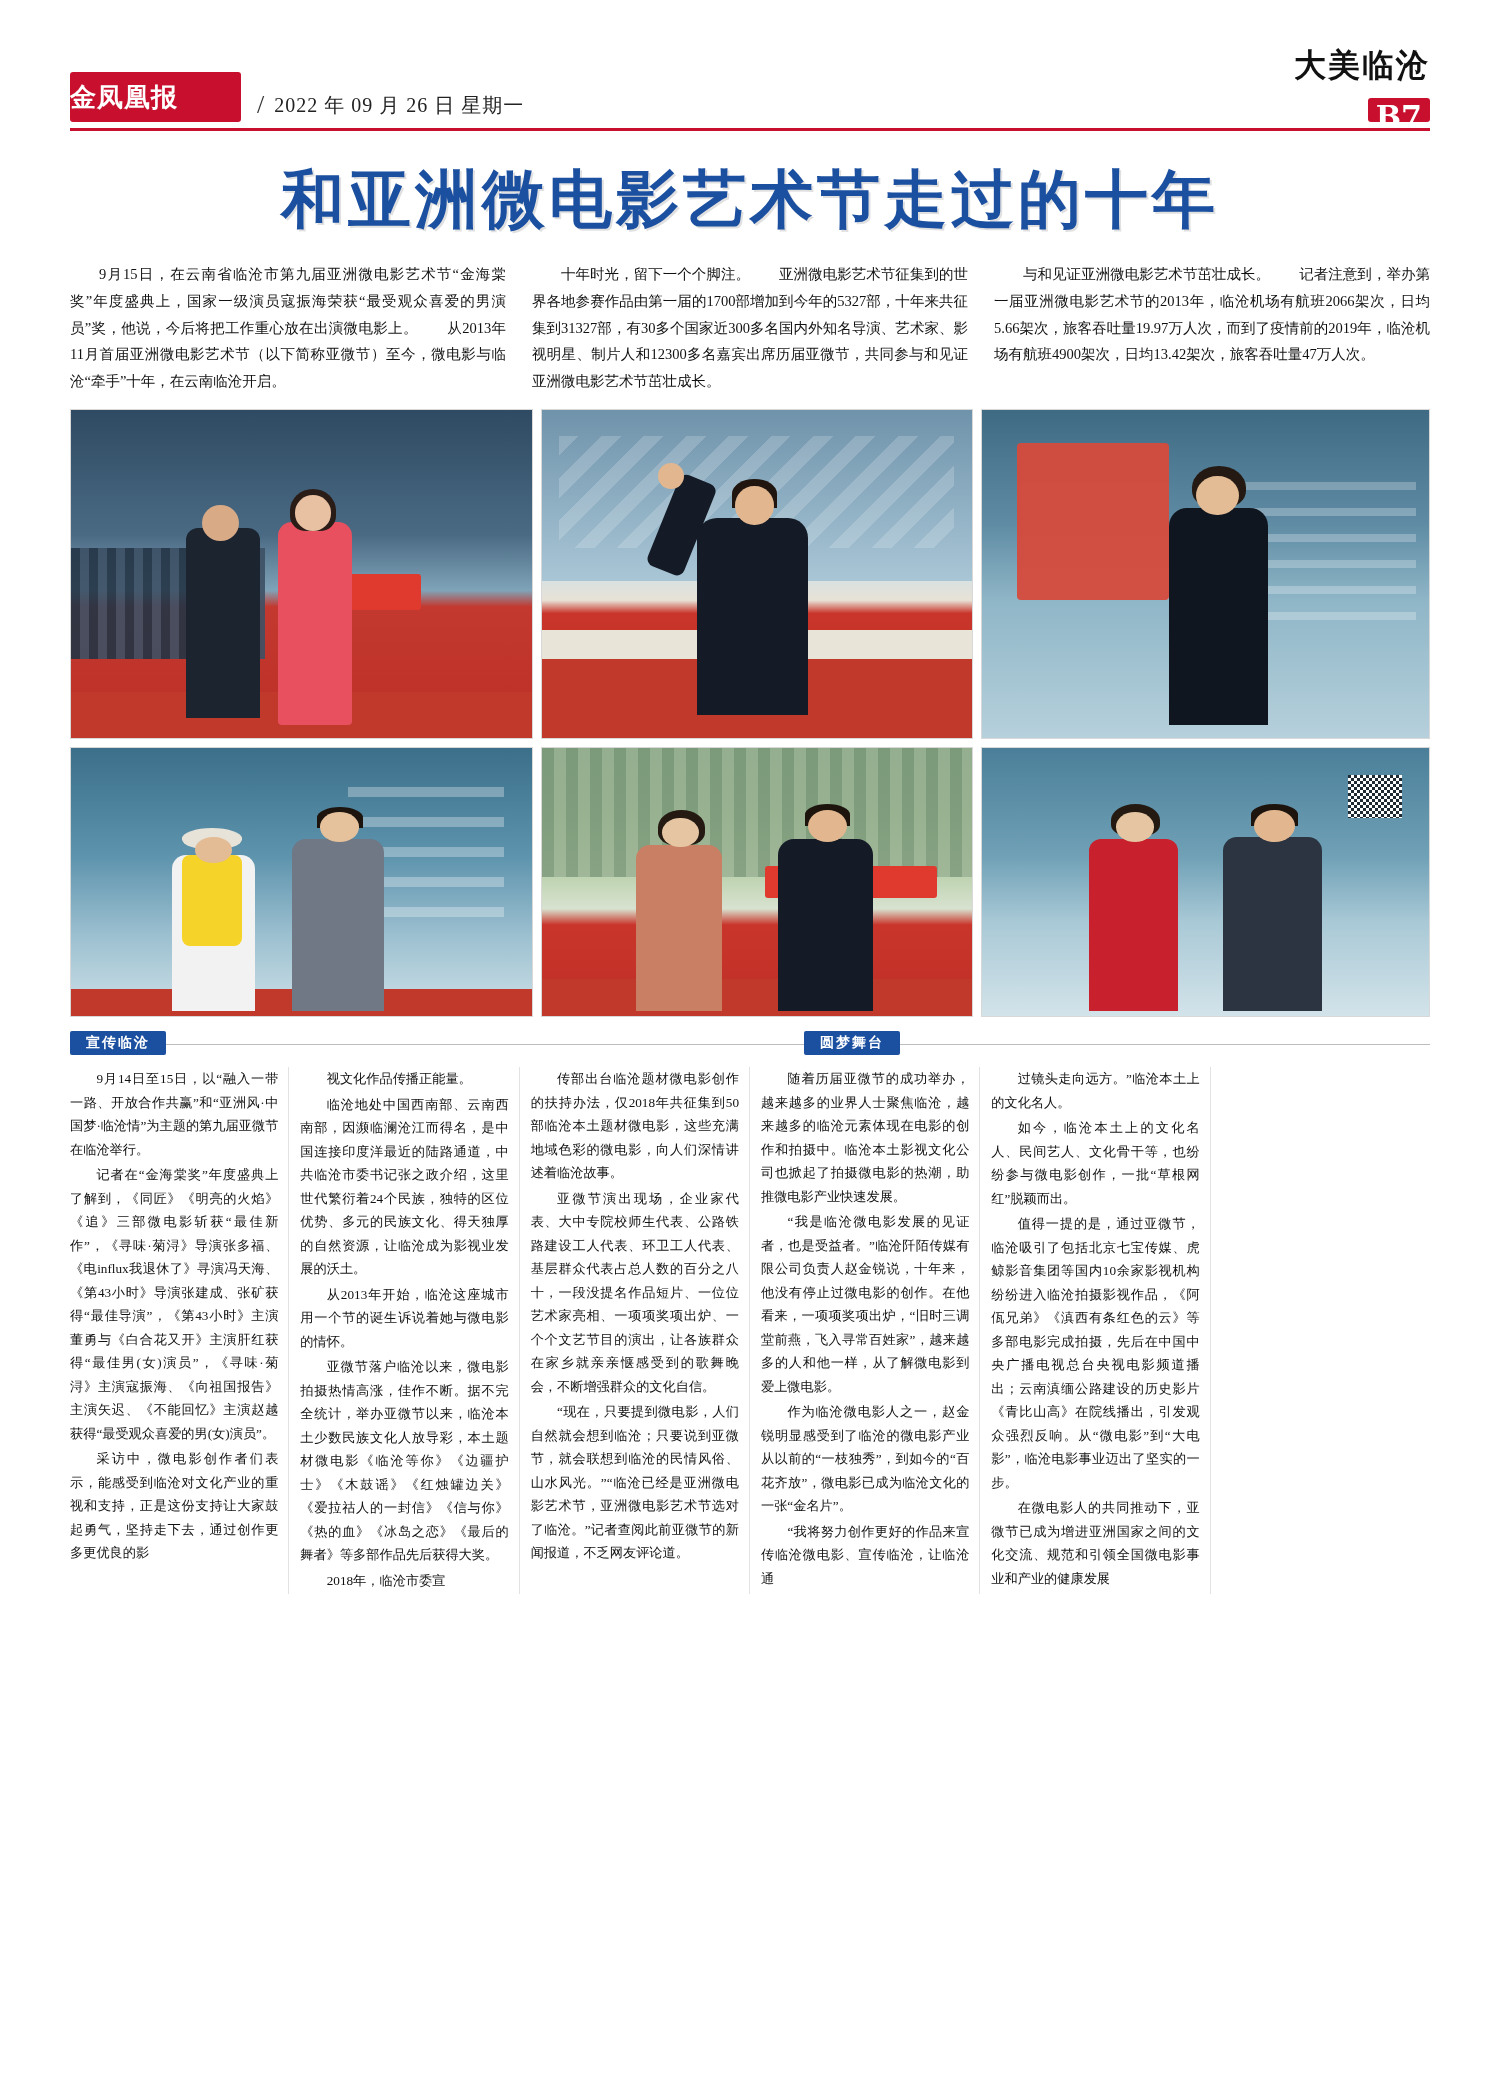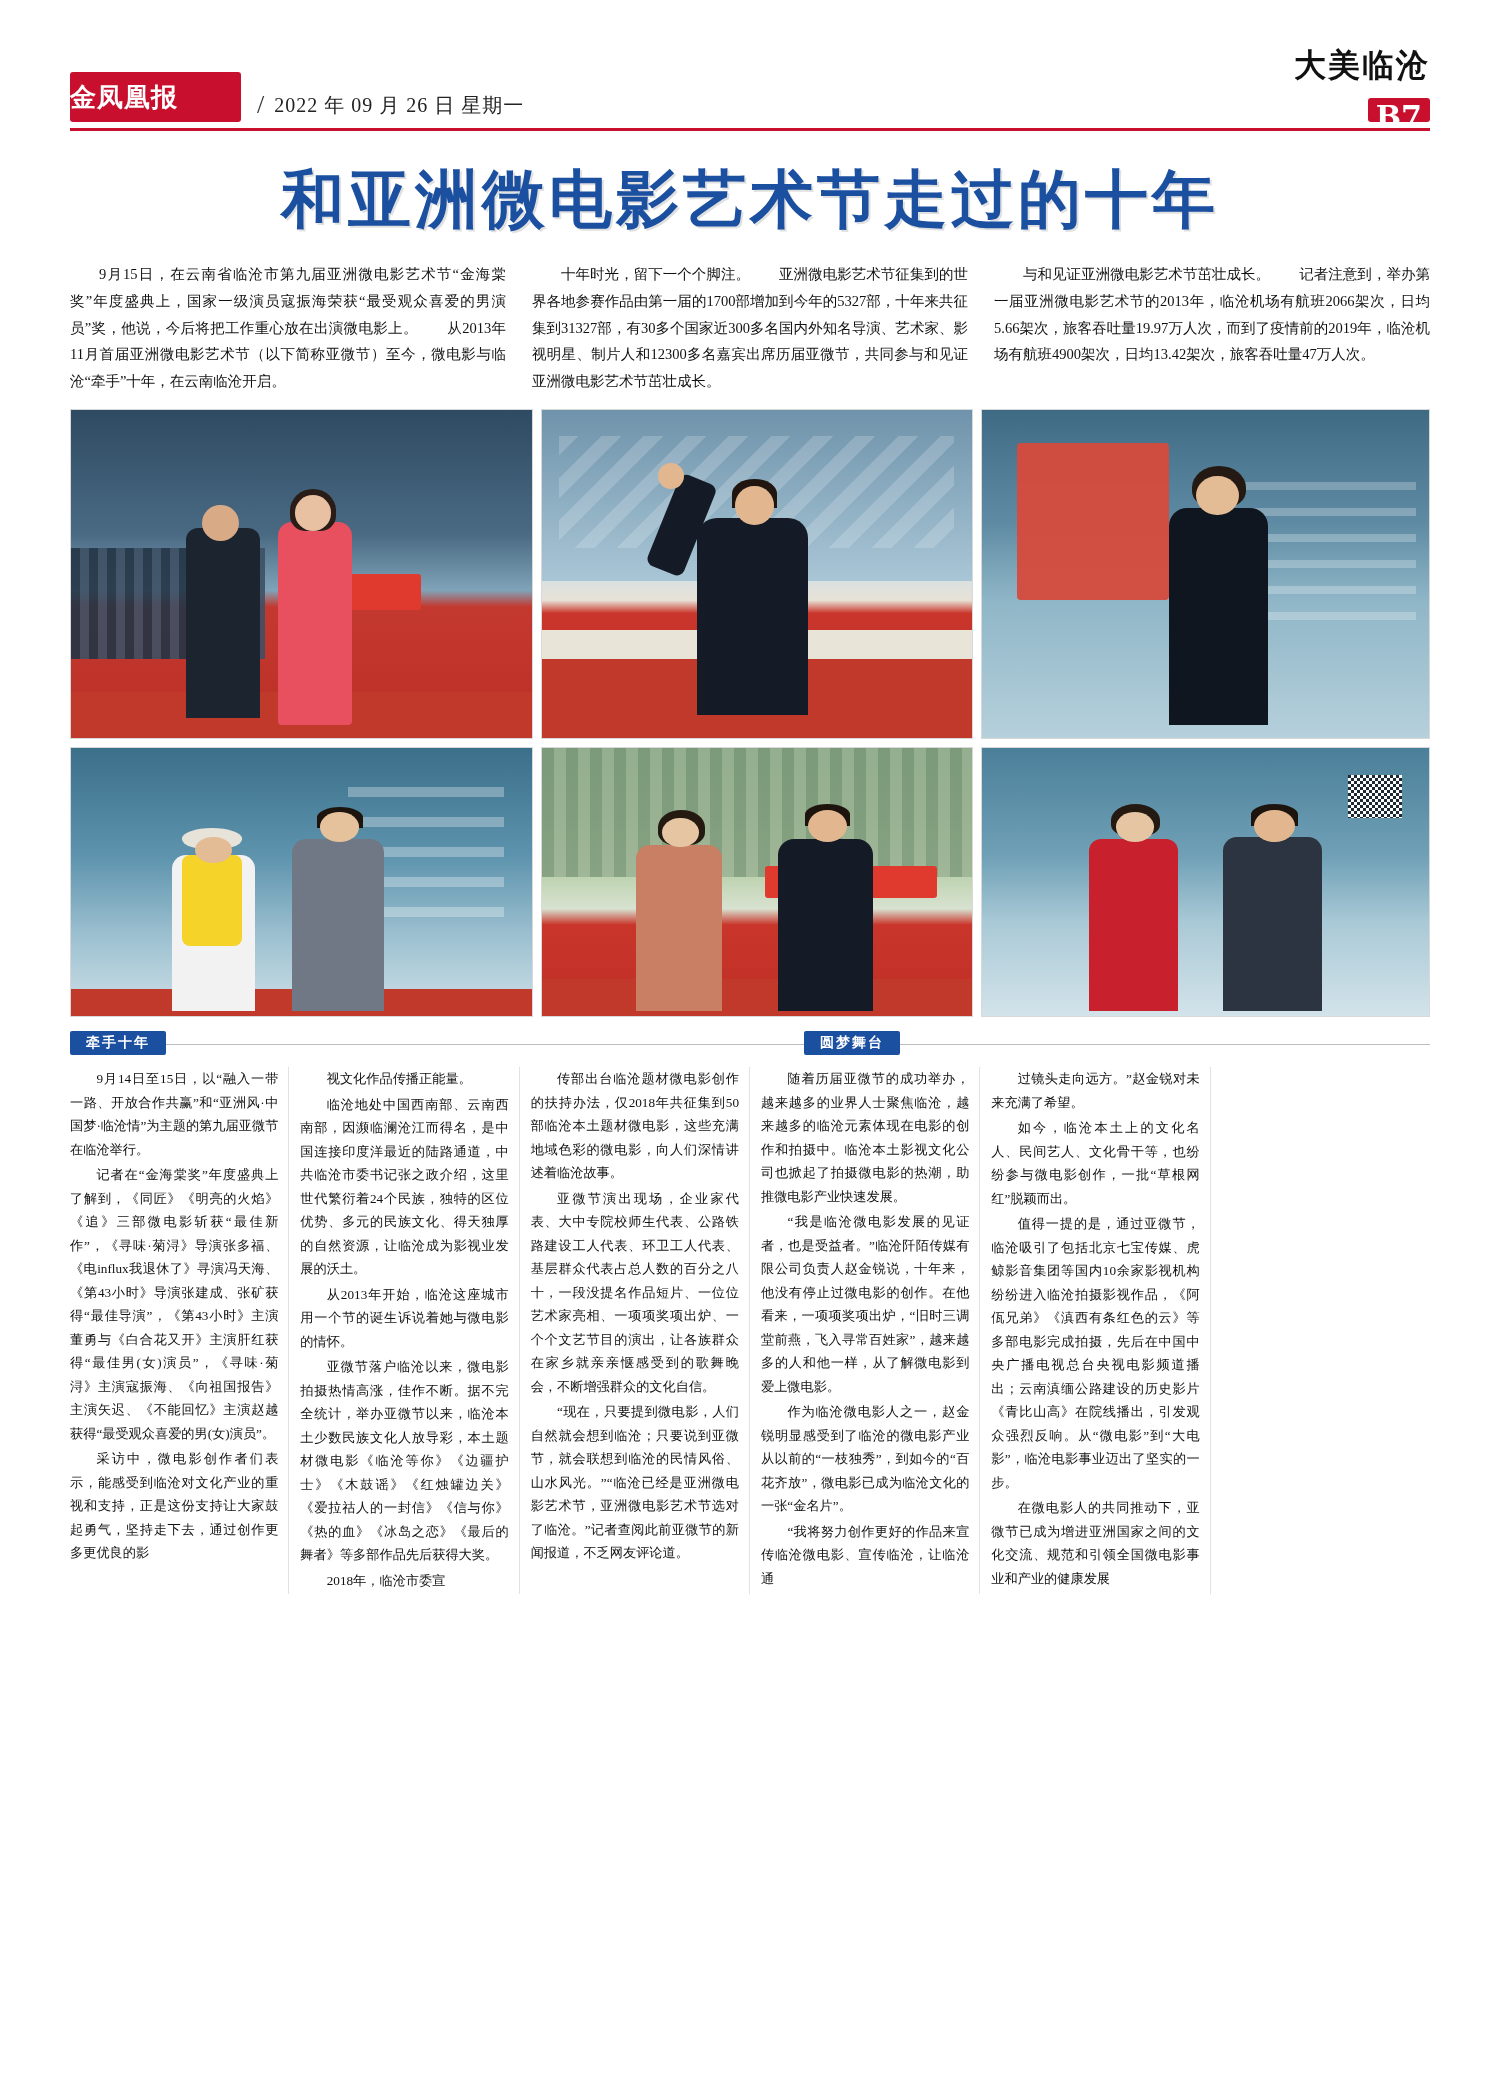--- a/index.html
+++ b/index.html
@@ -293,21 +293,21 @@
         <div class="hr1"></div>
         <div class="h1"></div>
       <div class="m1"></div>
         <div class="hr2"></div>
         <div class="h2"></div>
     </div>
   </div>
 
   <div class="tag-row">
     <div class="rule"></div>
-    <div class="sec-tag tag-left">牵手十年</div>
+    <div class="sec-tag tag-left">宣传临沧</div>
     <div class="sec-tag tag-right">圆梦舞台</div>
   </div>
 
   <div class="body-cols">
     <div class="col">
       <p>9月14日至15日，以“融入一带一路、开放合作共赢”和“亚洲风·中国梦·临沧情”为主题的第九届亚微节在临沧举行。</p>
       <p>记者在“金海棠奖”年度盛典上了解到，《同匠》《明亮的火焰》《追》三部微电影斩获“最佳新作”，《寻味·菊浔》导演张多福、《电influx我退休了》寻演冯天海、《第43小时》导演张建成、张矿获得“最佳导演”，《第43小时》主演董勇与《白合花又开》主演肝红获得“最佳男(女)演员”，《寻味·菊浔》主演寇振海、《向祖国报告》主演矢迟、《不能回忆》主演赵越获得“最受观众喜爱的男(女)演员”。</p>
       <p>采访中，微电影创作者们表示，能感受到临沧对文化产业的重视和支持，正是这份支持让大家鼓起勇气，坚持走下去，通过创作更多更优良的影</p>
     </div>
     <div class="col">
@@ -322,21 +322,21 @@
       <p>亚微节演出现场，企业家代表、大中专院校师生代表、公路铁路建设工人代表、环卫工人代表、基层群众代表占总人数的百分之八十，一段没提名作品短片、一位位艺术家亮相、一项项奖项出炉、一个个文艺节目的演出，让各族群众在家乡就亲亲惬感受到的歌舞晚会，不断增强群众的文化自信。</p>
       <p>“现在，只要提到微电影，人们自然就会想到临沧；只要说到亚微节，就会联想到临沧的民情风俗、山水风光。”“临沧已经是亚洲微电影艺术节，亚洲微电影艺术节选对了临沧。”记者查阅此前亚微节的新闻报道，不乏网友评论道。</p>
     </div>
     <div class="col">
       <p>随着历届亚微节的成功举办，越来越多的业界人士聚焦临沧，越来越多的临沧元素体现在电影的创作和拍摄中。临沧本土影视文化公司也掀起了拍摄微电影的热潮，助推微电影产业快速发展。</p>
       <p>“我是临沧微电影发展的见证者，也是受益者。”临沧阡陌传媒有限公司负责人赵金锐说，十年来，他没有停止过微电影的创作。在他看来，一项项奖项出炉，“旧时三调堂前燕，飞入寻常百姓家”，越来越多的人和他一样，从了解微电影到爱上微电影。</p>
       <p>作为临沧微电影人之一，赵金锐明显感受到了临沧的微电影产业从以前的“一枝独秀”，到如今的“百花齐放”，微电影已成为临沧文化的一张“金名片”。</p>
       <p>“我将努力创作更好的作品来宣传临沧微电影、宣传临沧，让临沧通</p>
     </div>
     <div class="col">
-      <p>过镜头走向远方。”赵金锐对未来充满了希望。</p>
+      <p>过镜头走向远方。”临沧本土上的文化名人。</p>
       <p>如今，临沧本土上的文化名人、民间艺人、文化骨干等，也纷纷参与微电影创作，一批“草根网红”脱颖而出。</p>
       <p>值得一提的是，通过亚微节，临沧吸引了包括北京七宝传媒、虎鲸影音集团等国内10余家影视机构纷纷进入临沧拍摄影视作品，《阿佤兄弟》《滇西有条红色的云》等多部电影完成拍摄，先后在中国中央广播电视总台央视电影频道播出；云南滇缅公路建设的历史影片《青比山高》在院线播出，引发观众强烈反响。从“微电影”到“大电影”，临沧电影事业迈出了坚实的一步。</p>
       <p>在微电影人的共同推动下，亚微节已成为增进亚洲国家之间的文化交流、规范和引领全国微电影事业和产业的健康发展</p>
     </div>
     <div class="col"></div>
   </div>
 
 </div>
 
 </body></html>

